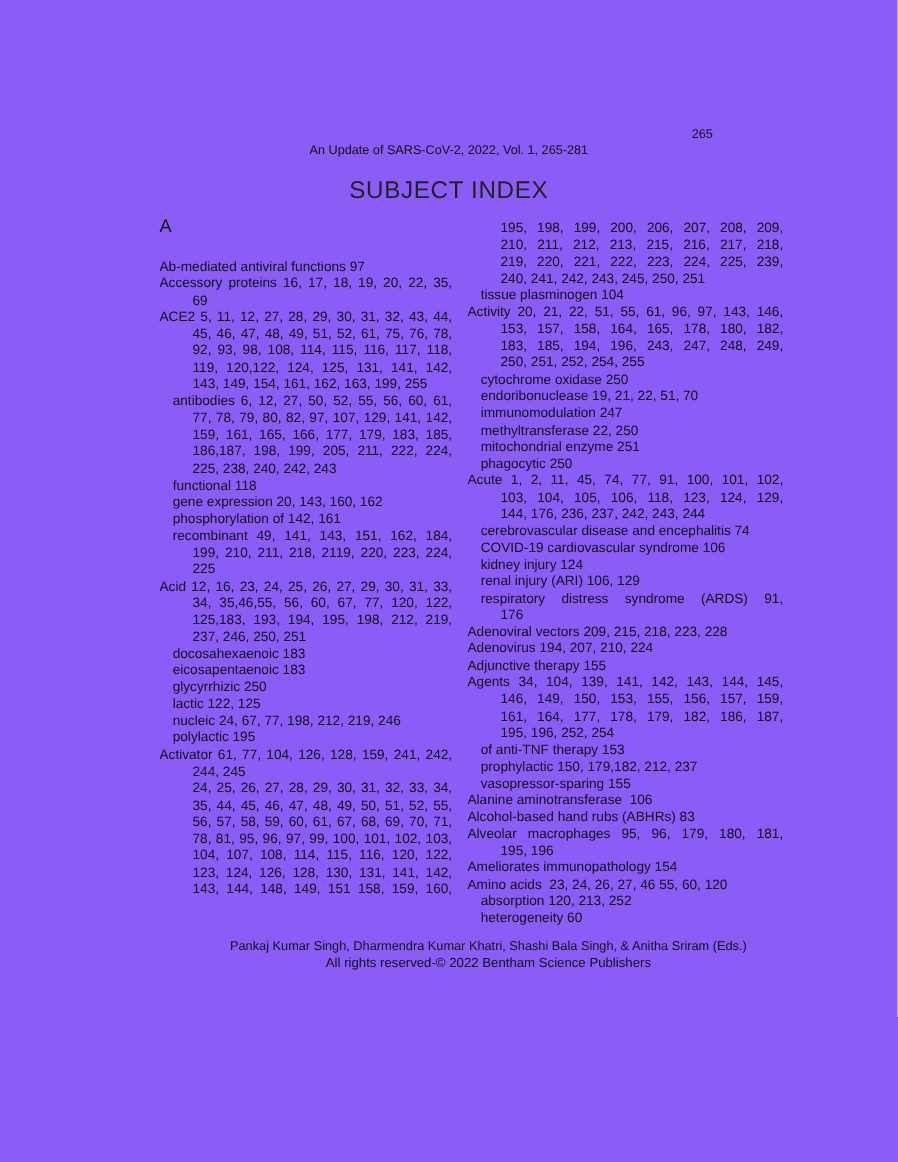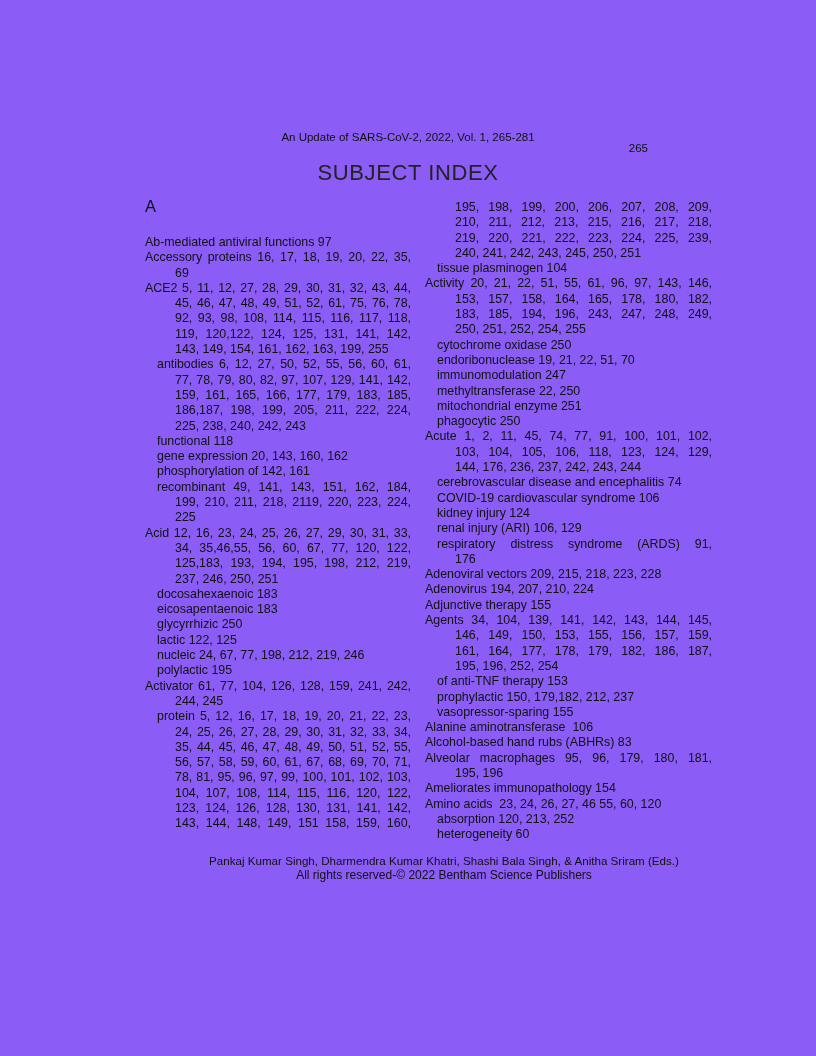--- a/index.html
+++ b/index.html
@@ -10,21 +10,21 @@
     background:#8b5cf6;
     font-family:"Liberation Sans", sans-serif;
     color:#111;
     overflow:hidden;
   }
   .running-head {
     position:absolute; top:131px; left:0; width:100%;
     text-align:center; font-size:11.5px; color:#111;
   }
   .page-num {
-    position:absolute; top:142px; right:168px;
+    position:absolute; top:116px; right:168px;
     font-size:11.5px; color:#111;
   }
   .doc-title {
     position:absolute; top:160px; left:0; width:100%;
     text-align:center; font-size:22px; letter-spacing:0.6px; color:#222;
   }
   .col {
     position:absolute; font-size:12.4px; line-height:15.3px; color:#111;
   }
   .col-left  { left:145px; top:198px; width:266px; }
@@ -78,21 +78,20 @@
         <div class="line c j">125,183, 193, 194, 195, 198, 212, 219,</div>
         <div class="line c">237, 246, 250, 251</div>
         <div class="line s">docosahexaenoic 183</div>
         <div class="line s">eicosapentaenoic 183</div>
         <div class="line s">glycyrrhizic 250</div>
         <div class="line s">lactic 122, 125</div>
         <div class="line s">nucleic 24, 67, 77, 198, 212, 219, 246</div>
         <div class="line s">polylactic 195</div>
         <div class="line m j">Activator 61, 77, 104, 126, 128, 159, 241, 242,</div>
         <div class="line c">244, 245</div>
-        <div class="line s j">protein 5, 12, 16, 17, 18, 19, 20, 21, 22, 23,</div>
         <div class="line c j">24, 25, 26, 27, 28, 29, 30, 31, 32, 33, 34,</div>
         <div class="line c j">35, 44, 45, 46, 47, 48, 49, 50, 51, 52, 55,</div>
         <div class="line c j">56, 57, 58, 59, 60, 61, 67, 68, 69, 70, 71,</div>
         <div class="line c j">78, 81, 95, 96, 97, 99, 100, 101, 102, 103,</div>
         <div class="line c j">104, 107, 108, 114, 115, 116, 120, 122,</div>
         <div class="line c j">123, 124, 126, 128, 130, 131, 141, 142,</div>
         <div class="line c j">143, 144, 148, 149, 151 158, 159, 160,</div>
       </div>
   </div>
 

